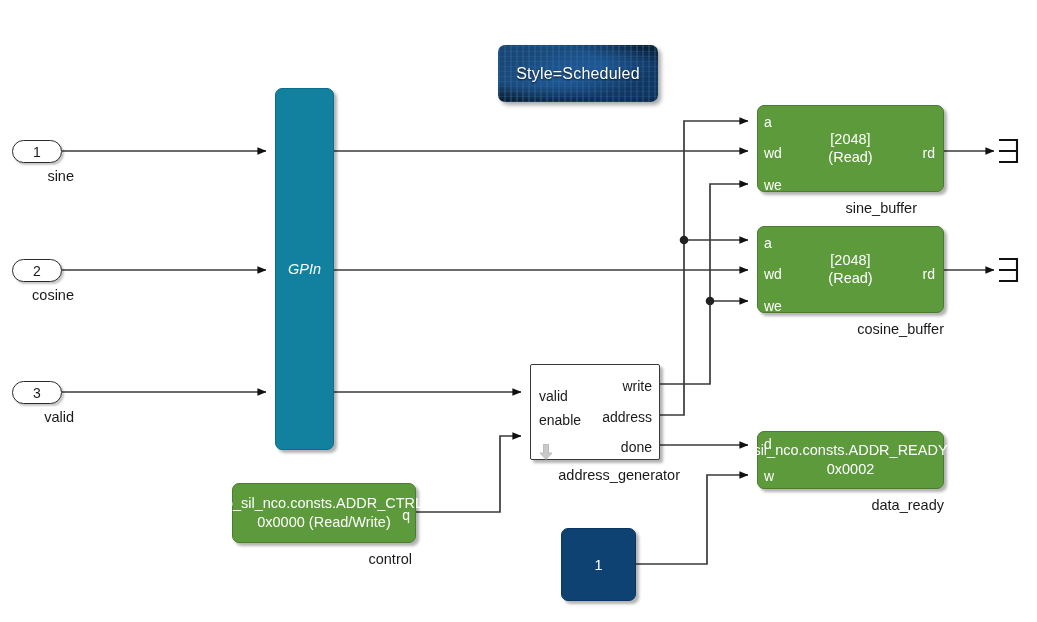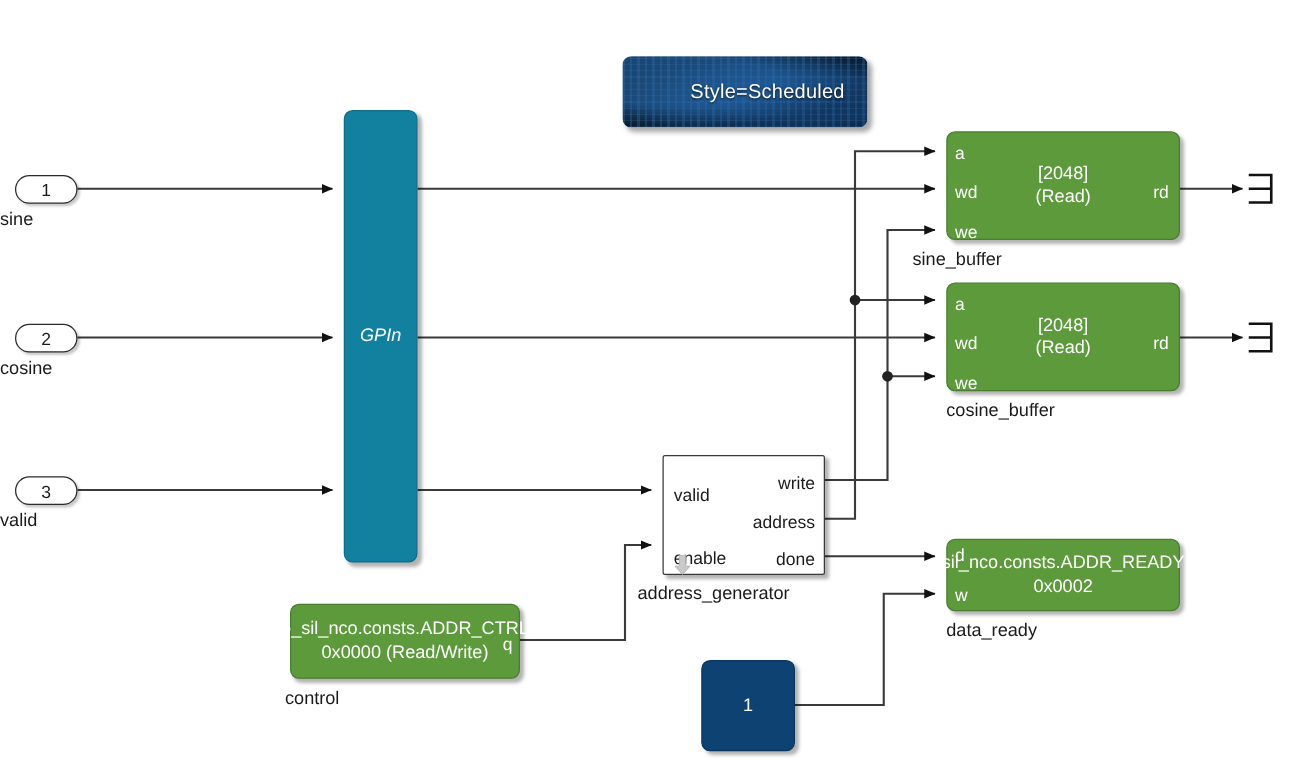--- a/index.html
+++ b/index.html
@@ -28,21 +28,21 @@
     background:#ffffff;
     color:#1a1a1a;
     font-size:14px;
     display:flex;align-items:center;justify-content:center;
     box-shadow:2px 2px 2px rgba(0,0,0,.22);
   }
   .blk-label{
     position:absolute;
     font-size:14.5px;
     color:#1a1a1a;
-    text-align:left;
+    text-align:right;
     white-space:nowrap;
   }
 
   
   .blk{
     position:absolute;
     box-sizing:border-box;
     border-radius:7px;
     box-shadow:3px 3px 3px rgba(0,0,0,.30);
   }
@@ -95,21 +95,21 @@
     overflow:hidden;
     box-shadow:3px 3px 4px rgba(0,0,0,.35);
     background:
       radial-gradient(ellipse at 22% 35%, rgba(40,110,180,.55) 0 38%, rgba(0,0,0,0) 70%),
       radial-gradient(ellipse at 78% 60%, rgba(30,90,160,.45) 0 35%, rgba(0,0,0,0) 72%),
       repeating-linear-gradient(90deg,
         rgba(90,170,235,.20) 0 2px, rgba(0,0,0,0) 2px 6px),
       repeating-linear-gradient(0deg,
         rgba(70,150,220,.16) 0 1px, rgba(0,0,0,0) 1px 5px),
       linear-gradient(135deg,#09121f 0%,#0d2238 40%,#071525 100%);
-    display:flex;align-items:center;justify-content:center;padding-left:36px;
+    display:flex;align-items:center;justify-content:center;
   }
   .annot-txt{
     color:#ffffff;
     font-size:16px;
     letter-spacing:.2px;
     text-shadow:0 1px 2px rgba(0,0,0,.8);
     position:relative;
     z-index:2;
   }
 
@@ -211,21 +211,21 @@
     <div class="port light" style="right:8px;top:40px;">rd</div>
     <div class="blk-ctr light">
       <div>[2048]</div>
       <div>(Read)</div>
     </div>
   </div>
   <div class="blk-label" style="left:757px;top:321px;width:187px;">cosine_buffer</div>
 
   <div class="blk white" style="left:530px;top:364px;width:130px;height:96px;">
     <div class="port dark" style="left:8px;top:24px;">valid</div>
-    <div class="port dark" style="left:8px;top:74px;">enable</div>
+    <div class="port dark" style="left:8px;top:48px;">enable</div>
     <div class="port dark" style="right:7px;top:14px;">write</div>
     <div class="port dark" style="right:7px;top:45px;">address</div>
     <div class="port dark" style="right:7px;top:75px;">done</div>
 
     <svg class="dnarrow" style="left:8px;top:79px;" width="14" height="16" viewBox="0 0 14 16">
       <path d="M4.5,0 L9.5,0 L9.5,9 L13,9 L7,15.5 L1,9 L4.5,9 Z" fill="#c9c9c9" stroke="#b4b4b4" stroke-width="0.8"></path>
     </svg>
   </div>
   <div class="blk-label" style="left:510px;top:467px;width:170px;">address_generator</div>
 

